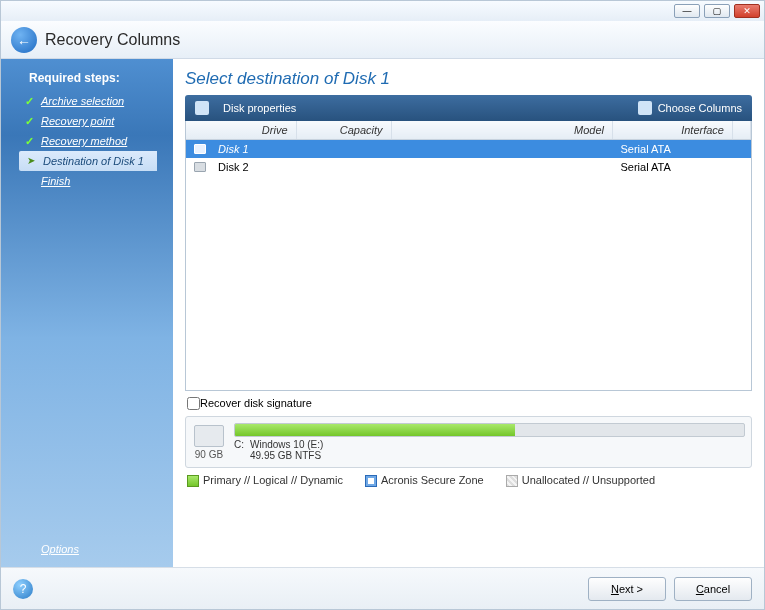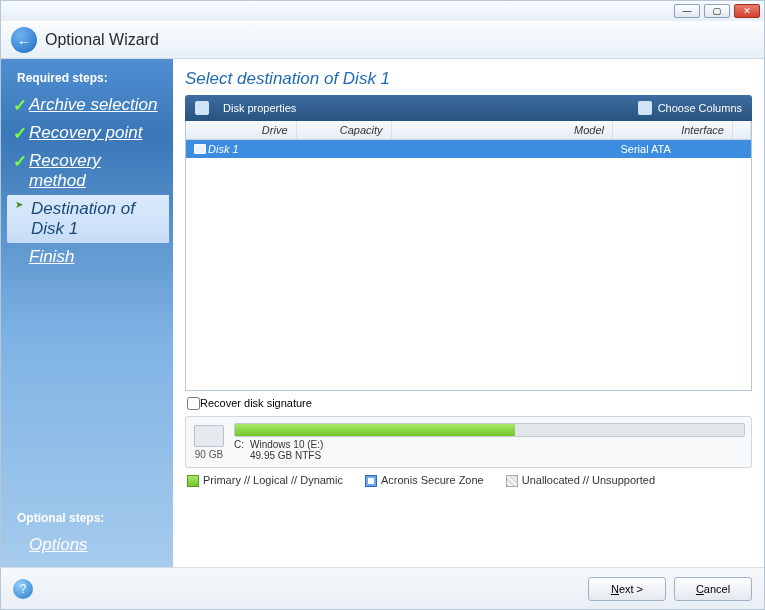--- a/index.html
+++ b/index.html
@@ -10,44 +10,44 @@
 .titlebar { height: 20px; background: linear-gradient(#f7fbff,#e6eef7); display: flex; justify-content: flex-end; align-items: center; padding: 0 4px; gap: 4px; }
 .win-btn { width: 26px; height: 14px; border: 1px solid #8aa0b8; border-radius: 2px; font-size: 9px; display: flex; align-items: center; justify-content: center; background: linear-gradient(#fefefe,#e0e8f0); cursor: default; }
 .win-btn.close { background: linear-gradient(#e97c6f,#d1402c); border-color: #a03020; color: #fff; }
 
 .header { height: 38px; background: linear-gradient(#fbfdff,#e7eff7); display: flex; align-items: center; padding: 0 10px; gap: 8px; border-bottom: 1px solid #d0dae6; }
 .back-btn { width: 26px; height: 26px; border-radius: 50%; background: radial-gradient(circle at 35% 30%, #6fb3f2, #1f6bc2); display: flex; align-items: center; justify-content: center; color: #fff; font-size: 14px; cursor: pointer; }
 .header-title { font-size: 16px; color: #2a2a2a; }
 
 .body { flex: 1; display: flex; }
 
-.sidebar { width: 172px; background: linear-gradient(to bottom,#4f8fd1 0%,#3a77b8 15%,#7fb3e4 55%,#a6cbed 100%); color: #fff; padding: 8px 4px; display: flex; flex-direction: column; }
+.sidebar { width: 172px; background: linear-gradient(to bottom,#4f8fd1 0%,#3a77b8 15%,#7fb3e4 55%,#a6cbed 100%); color: #fff; padding: 8px 16px; display: flex; flex-direction: column; }
 .side-section { font-weight: bold; font-size: 12px; padding: 4px 12px 6px; }
-.side-item { font-size: 17px; padding: 4px 10px 4px 24px; position: relative; cursor: pointer; text-decoration: underline; font-style: italic; }
+.side-item { font-size: 11px; padding: 4px 10px 4px 24px; position: relative; cursor: pointer; text-decoration: underline; font-style: italic; }
 .side-item.done::before { content: "✓"; position: absolute; left: 8px; color: #7cff3a; font-weight: bold; font-style: normal; }
 .side-item.current { background: linear-gradient(#dbeafc,#c7ddf5); color: #1a4a7a; text-decoration: none; font-style: italic; border-radius: 2px 0 0 2px; margin-left: 2px; padding-left: 24px; }
 .side-item.current::before { content: "➤"; position: absolute; left: 8px; color: #4a8c1a; font-style: normal; font-size: 10px; }
 .side-item.plain { text-decoration: underline; font-style: italic; }
 .side-spacer { flex: 1; }
 
 .main { flex: 1; background: #fff; padding: 10px 12px 0 12px; display: flex; flex-direction: column; }
 .main-title { color: #1f6bb2; font-size: 17px; font-style: italic; margin-bottom: 6px; }
 
 .toolbar { height: 26px; background: linear-gradient(#3d6da0,#28527e); color: #fff; display: flex; align-items: center; border-radius: 3px 3px 0 0; font-size: 11px; }
 .toolbar .tb-left { display: flex; align-items: center; gap: 14px; padding: 0 10px; flex: 1; }
 .toolbar .tb-right { display: flex; align-items: center; gap: 6px; padding: 0 10px; }
 .tb-icon { width: 14px; height: 14px; background: #d0e4f7; border-radius: 2px; display: inline-block; }
 
 .table-wrap { border: 1px solid #b8c7d6; border-top: none; height: 270px; overflow: auto; background: #fff; }
 table { width: 100%; border-collapse: collapse; font-size: 11px; }
 thead th { background: linear-gradient(#f7fafd,#e5edf5); text-align: right; font-weight: normal; font-style: italic; color: #333; padding: 3px 8px; border-right: 1px solid #d7e0ea; border-bottom: 1px solid #c7d2de; }
 tbody td { padding: 3px 8px; }
 tbody tr.selected { background: #3c8ce0; color: #fff; }
 tbody tr.selected td { color: #fff; }
-.drive-cell { display: flex; align-items: center; gap: 2px; }
+.drive-cell { display: flex; align-items: center; gap: 12px; }
 .drive-icon { width: 12px; height: 10px; background: #d8dde2; border: 1px solid #9aa5b0; border-radius: 1px; display: inline-block; }
 tbody tr.selected .drive-cell { font-style: italic; }
 tbody tr.selected .drive-icon { background: #e8f2ff; border-color: #fff; }
 
 .recover-sig { display: flex; align-items: flex-start; font-size: 11px; padding: 6px 2px; }
 
 .usage-bar { border: 1px solid #cfd7df; border-radius: 3px; background: #f6f8fa; padding: 6px; display: flex; align-items: center; gap: 8px; }
 .usage-disk { width: 34px; text-align: center; font-size: 10px; color: #555; }
 .usage-disk .di { width: 30px; height: 22px; background: #e6eaee; border: 1px solid #b8c2cc; border-radius: 2px; margin: 0 auto 2px; }
 .usage-track { flex: 1; }
@@ -76,34 +76,33 @@
   <div class="titlebar">
     <div class="win-btn">—</div>
     <div class="win-btn">▢</div>
     <div class="win-btn close">✕</div>
   </div>
 
   <div class="header">
     <div class="back-btn">
       <span>←</span>
     </div>
-    <div class="header-title">Optional Wizard</div>
+    <div class="header-title">Recovery Columns</div>
   </div>
 
   <div class="body">
 
     <div class="sidebar">
       <div class="side-section">Required steps:</div>
       <div class="side-item done">Archive selection</div>
       <div class="side-item done">Recovery point</div>
       <div class="side-item done">Recovery method</div>
       <div class="side-item current">Destination of Disk 1</div>
       <div class="side-item plain">Finish</div>
       <div class="side-spacer"></div>
-      <div class="side-section">Optional steps:</div>
       <div class="side-item plain" style="padding-left:24px">Options</div>
     </div>
 
     <div class="main">
       <div class="main-title">Select destination of Disk 1</div>
 
       <div class="toolbar">
         <div class="tb-left">
           <span class="tb-icon"></span>
           <span>Disk properties</span>
@@ -131,20 +130,32 @@
                   <span class="drive-cell">
                     <span class="drive-icon"></span>
                     <span>Disk 1</span>
                   </span>
                 </td>
               <td></td>
               <td></td>
               <td>Serial ATA</td>
               <td></td>
             </tr>
+            <tr>
+              <td>
+                  <span class="drive-cell">
+                    <span class="drive-icon"></span>
+                    <span>Disk 2</span>
+                  </span>
+                </td>
+              <td></td>
+              <td></td>
+              <td>Serial ATA</td>
+              <td></td>
+            </tr>
           </tbody>
         </table>
       </div>
 
       <label class="recover-sig">
         <input type="checkbox" style="">
         <span>Recover disk signature</span>
       </label>
 
       <div class="usage-bar">

